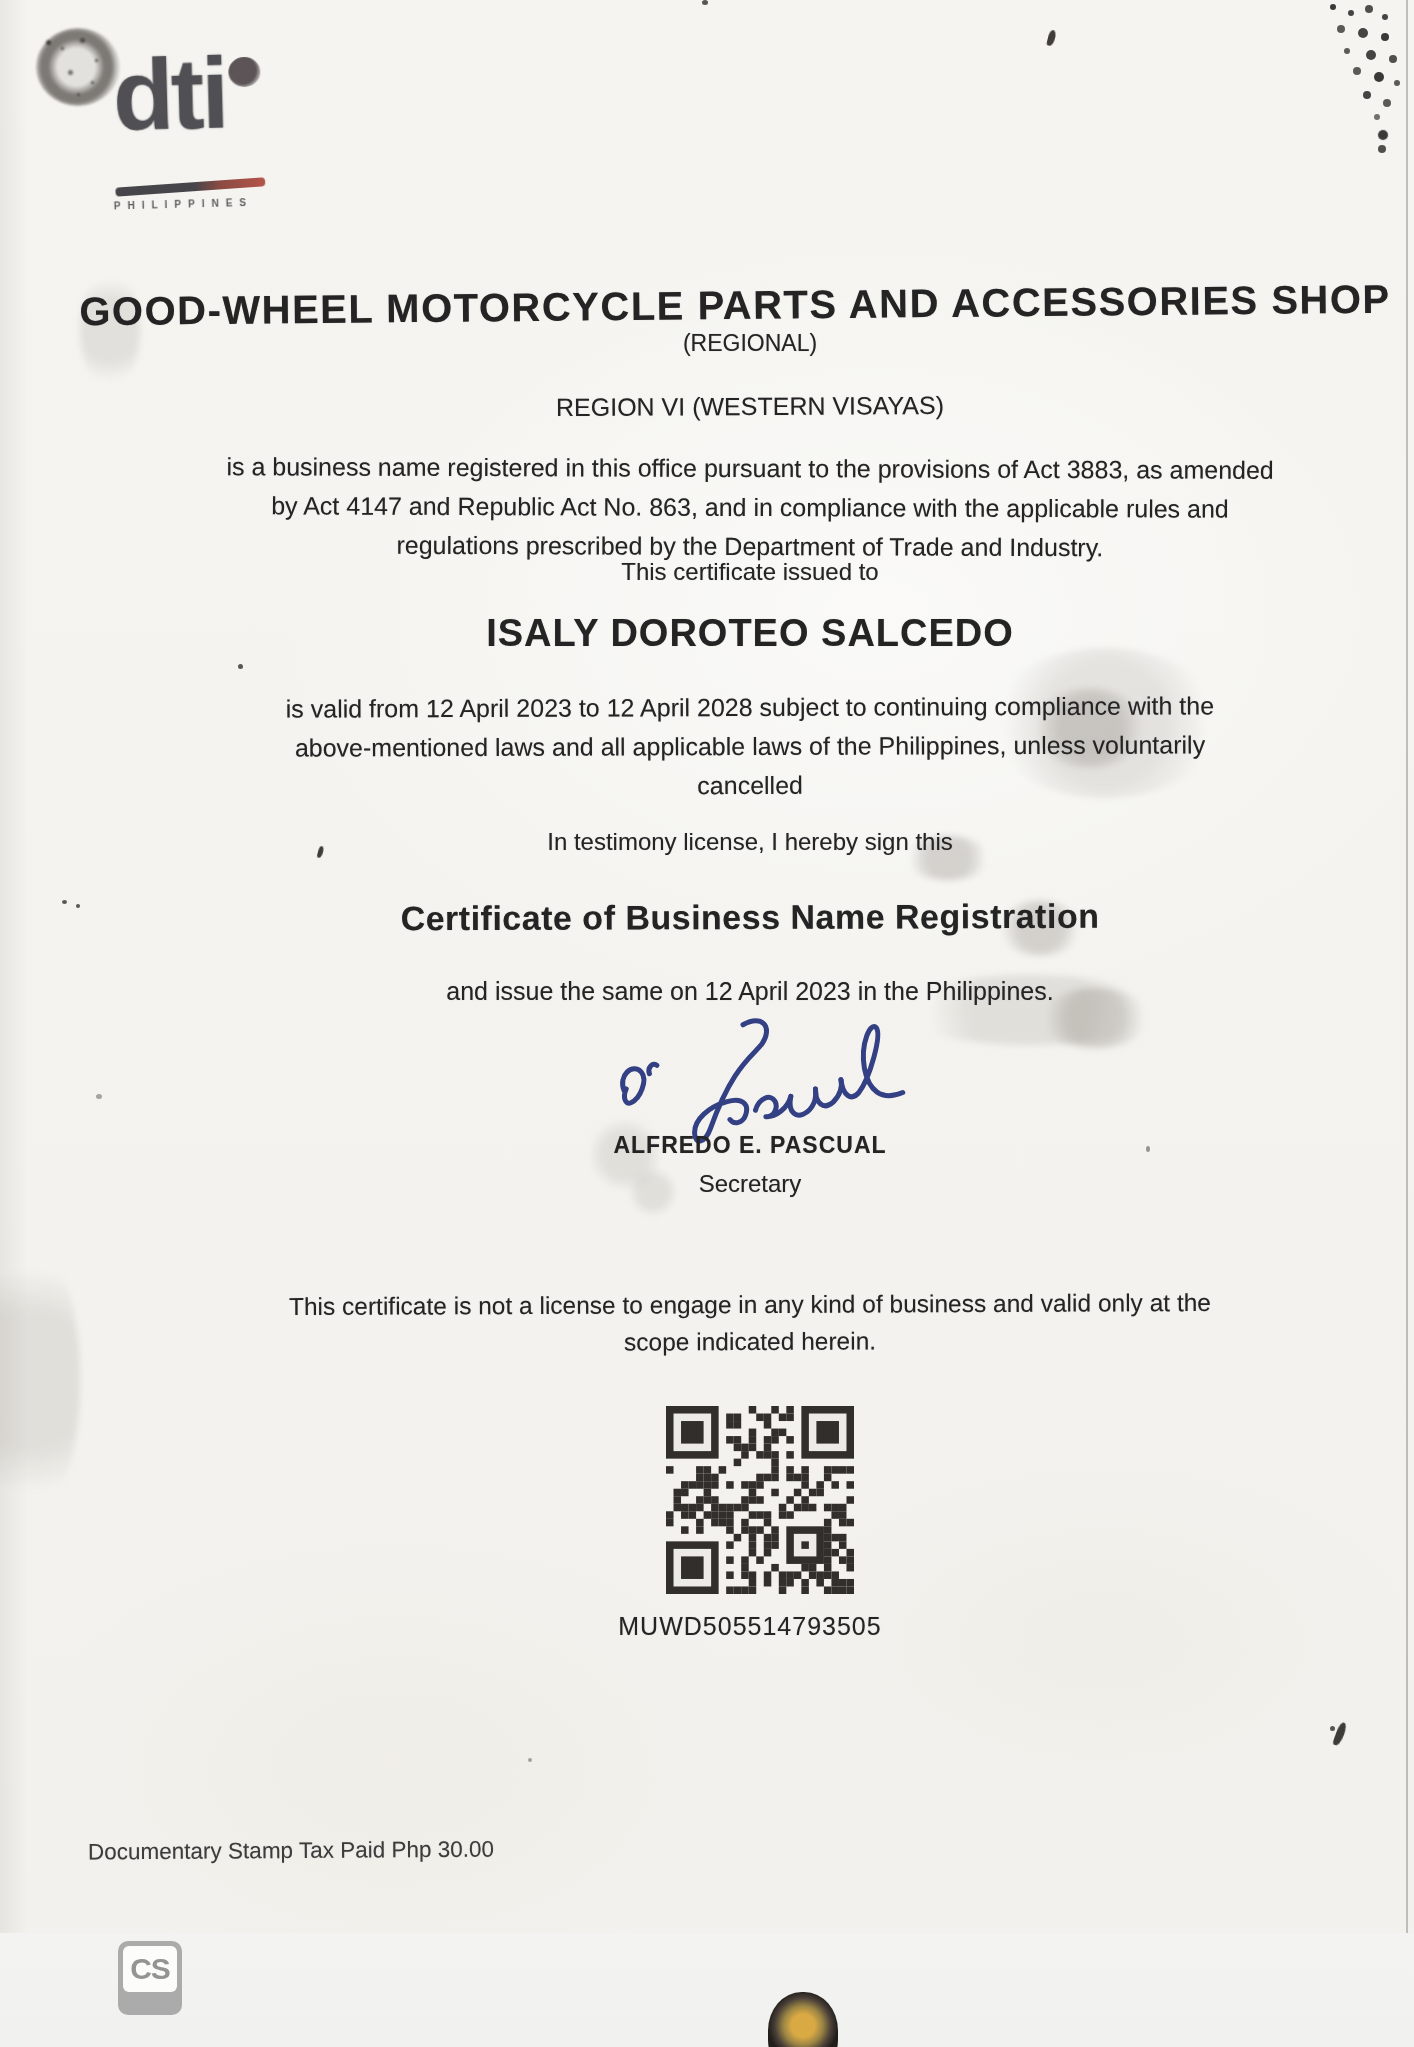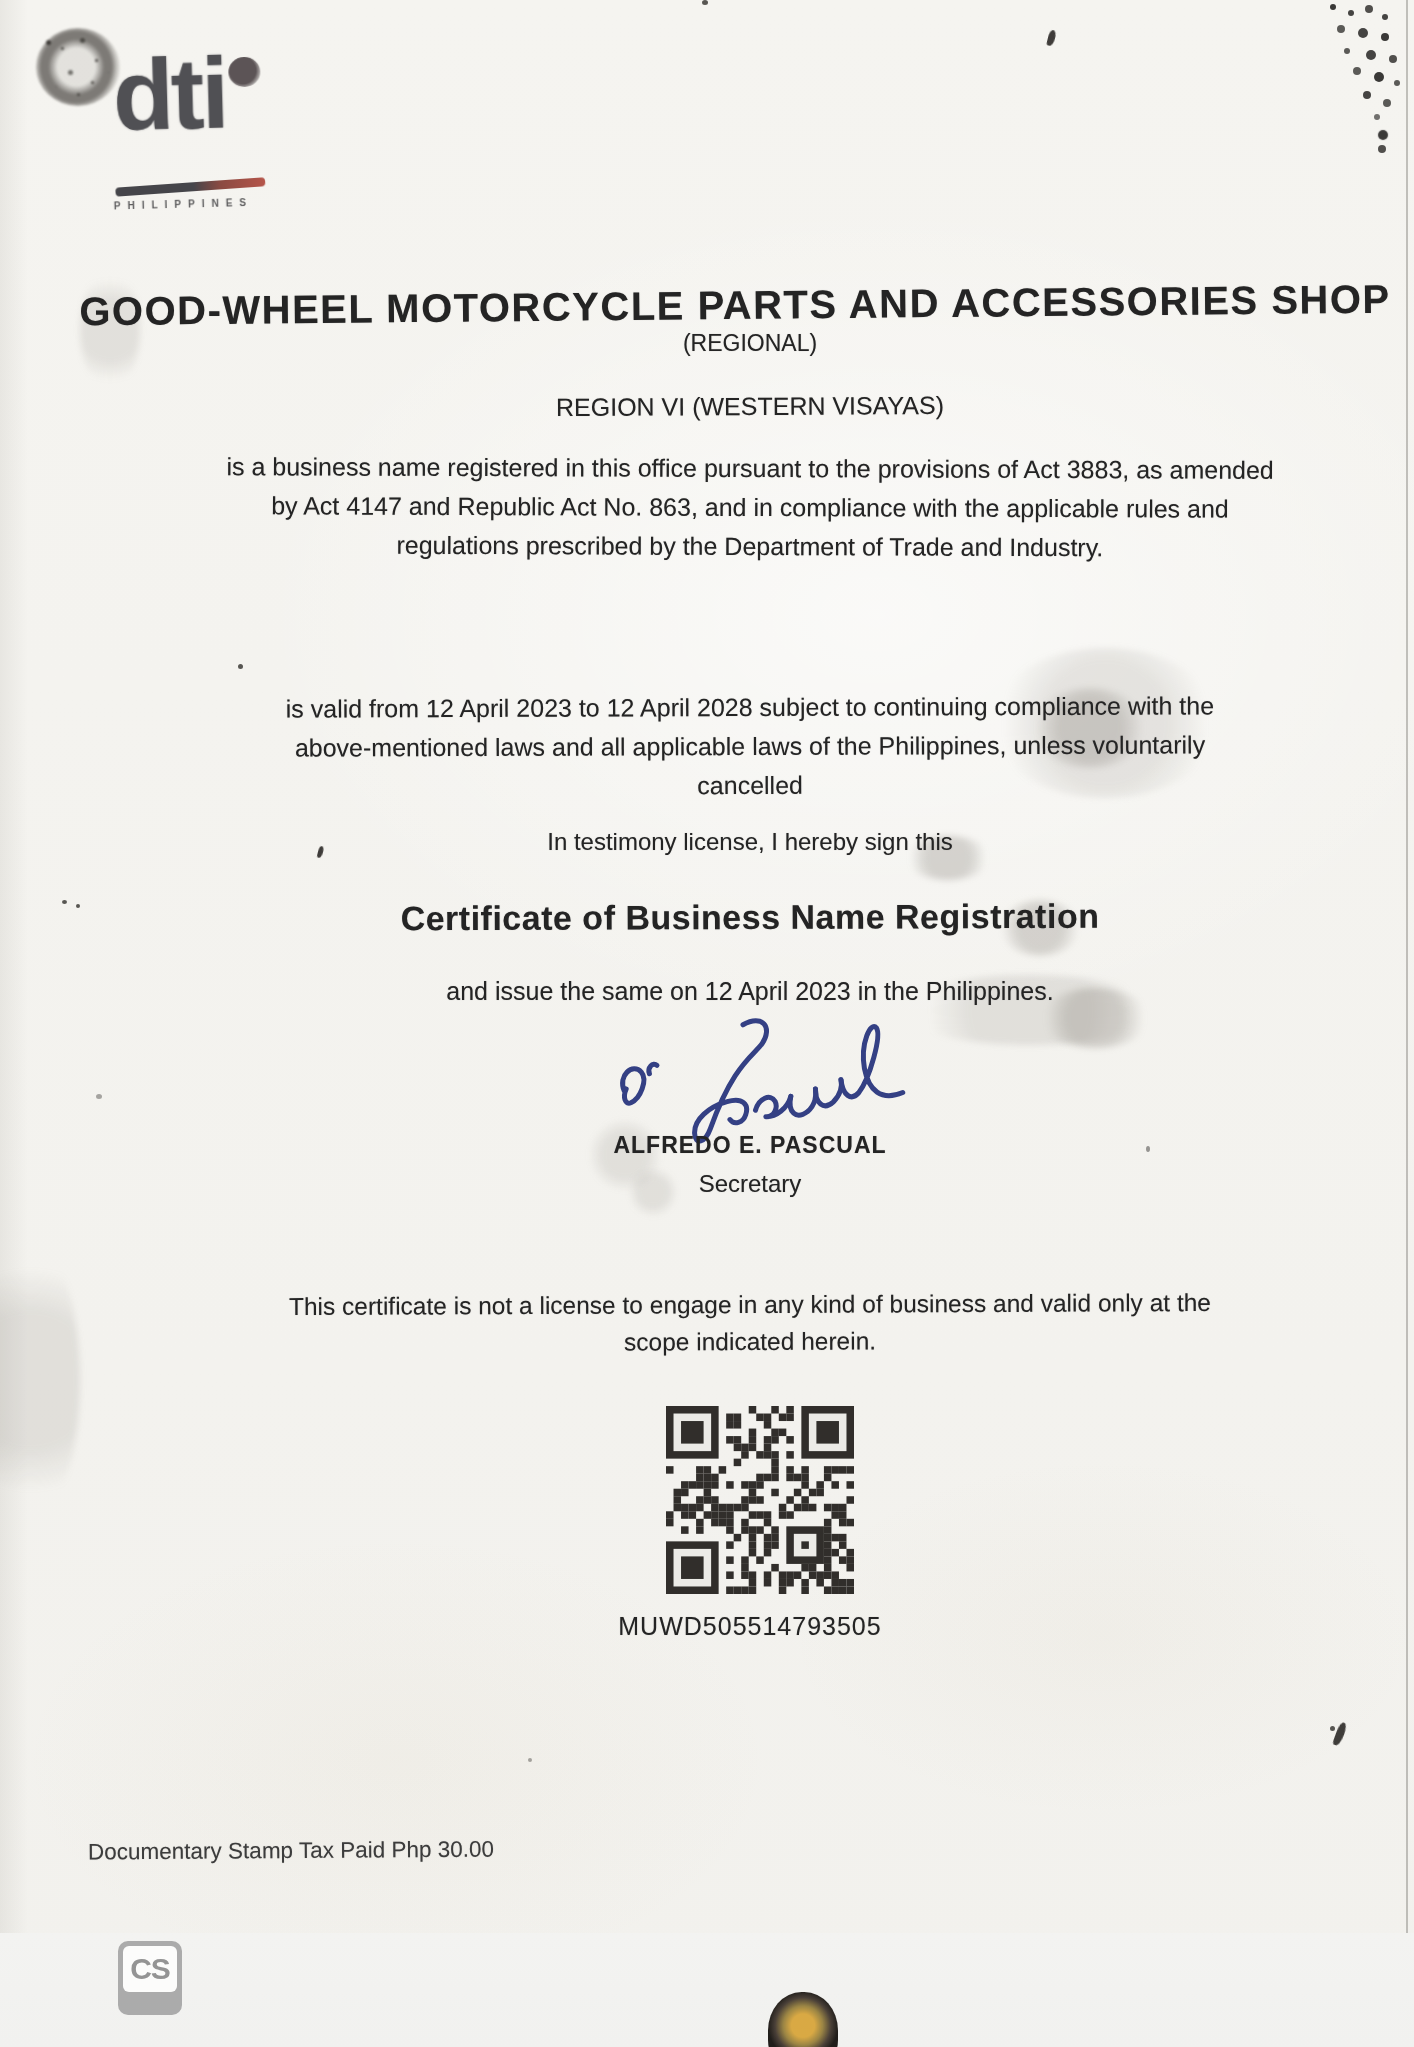--- a/index.html
+++ b/index.html
@@ -125,21 +125,23 @@
   <div class="txt" style="top:330px;font-size:23px;">(REGIONAL)</div>
 
   <div class="txt" style="top:392px;font-size:25px;transform:rotate(-0.3deg);">REGION VI (WESTERN VISAYAS)</div>
 
   <div class="txt" style="top:449px;font-size:25px;line-height:39px;transform:rotate(0.2deg);">
     <div>is a business name registered in this office pursuant to the provisions of Act 3883, as amended</div>
     <div>by Act 4147 and Republic Act No. 863, and in compliance with the applicable rules and</div>
     <div>regulations prescribed by the Department of Trade and Industry.</div>
   </div>
 
-
+  <div class="txt" style="top:558px;font-size:24px;">This certificate issued to</div>
+
+  <div class="txt b" style="top:612px;font-size:38px;letter-spacing:1px;">ISALY DOROTEO SALCEDO</div>
 
   <div class="txt" style="top:688px;font-size:25px;line-height:39px;transform:rotate(-0.2deg);">
     <div>is valid from 12 April 2023 to 12 April 2028 subject to continuing compliance with the</div>
     <div>above-mentioned laws and all applicable laws of the Philippines, unless voluntarily</div>
     <div>cancelled</div>
   </div>
 
   <div class="txt" style="top:828px;font-size:24px;">In testimony license, I hereby sign this</div>
 
   <div class="txt b" style="top:898px;font-size:34px;letter-spacing:.5px;transform:rotate(-0.2deg);">Certificate of Business Name Registration</div>

